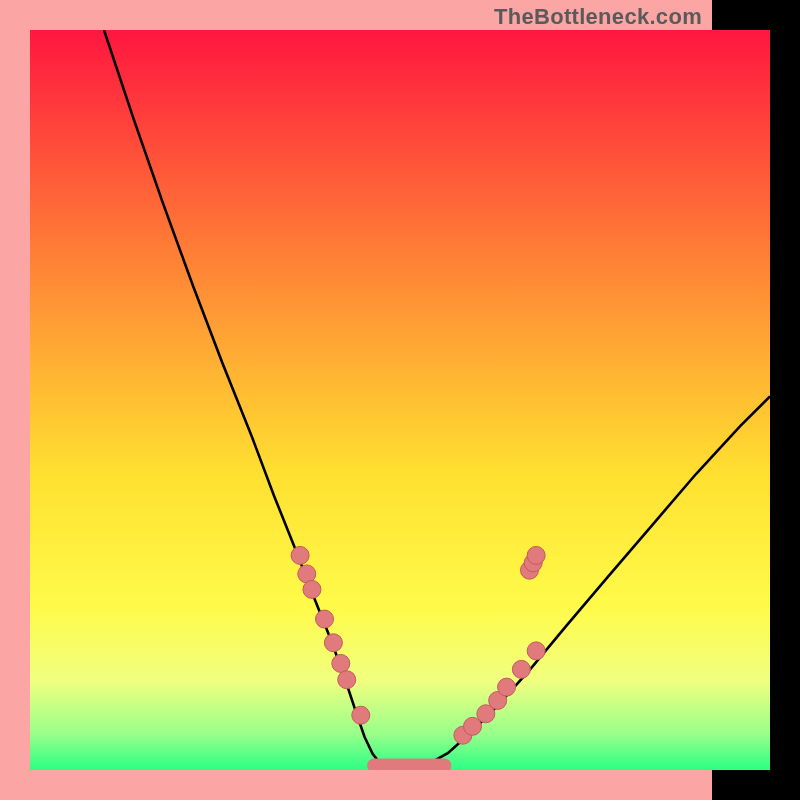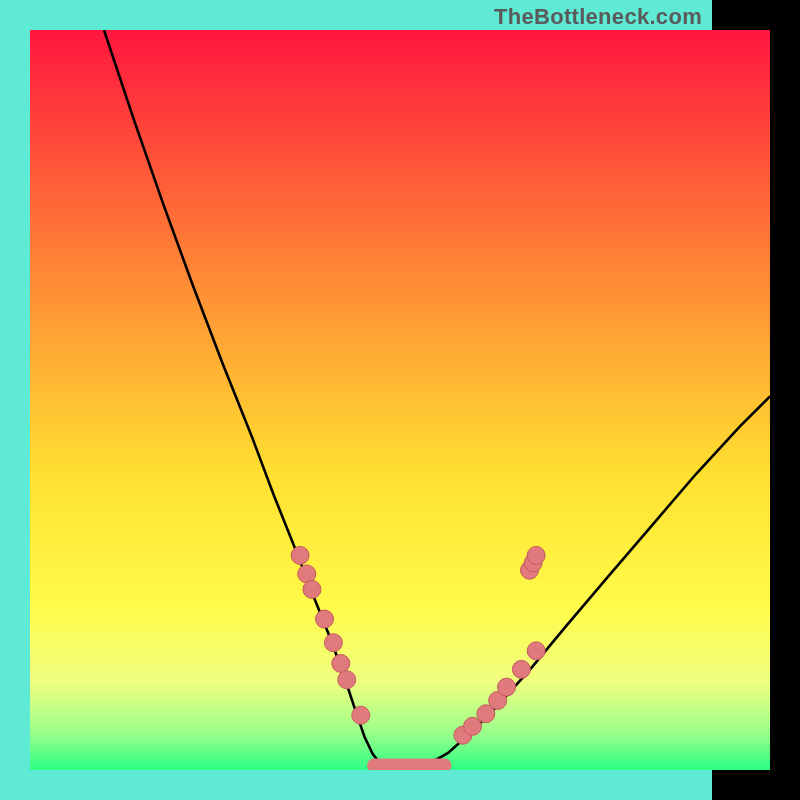--- a/index.html
+++ b/index.html
@@ -8,21 +8,21 @@
     width: 800px;
     height: 800px;
     overflow: hidden;
     background: #000;
     font-family: Arial, Helvetica, sans-serif;
   }
   .stage {
     position: relative;
     width: 712px;
     height: 800px;
-    background: #5eead4;
+    background: #fca5a5;
   }
   .plot-area {
     position: absolute;
     left: 30px;
     top: 30px;
     width: 740px;
     height: 740px;
     background: linear-gradient(
       to bottom,
       #ff163f 0%,

